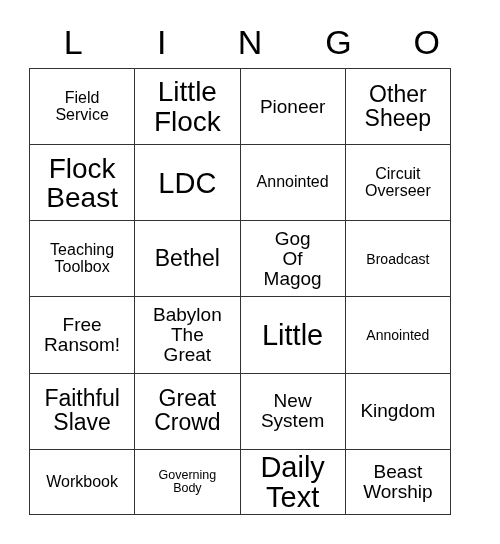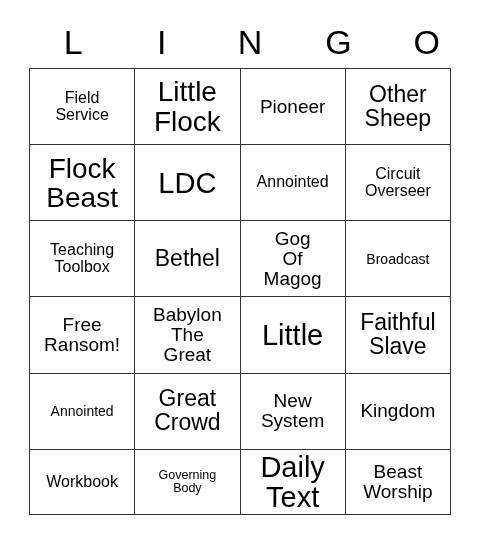--- a/index.html
+++ b/index.html
@@ -145,26 +145,26 @@
 Ransom!</span>
       </div>
       <div class="cell fs-m">
         <span class="cell-text">Babylon
 The
 Great</span>
       </div>
       <div class="cell fs-xxl">
         <span class="cell-text">Little</span>
       </div>
+      <div class="cell fs-xs">
+        <span class="cell-text">Annointed</span>
+      </div>
       <div class="cell fs-l">
         <span class="cell-text">Faithful
 Slave</span>
-      </div>
-      <div class="cell fs-xs">
-        <span class="cell-text">Annointed</span>
       </div>
       <div class="cell fs-l">
         <span class="cell-text">Great
 Crowd</span>
       </div>
       <div class="cell fs-m">
         <span class="cell-text">New
 System</span>
       </div>
       <div class="cell fs-m">

